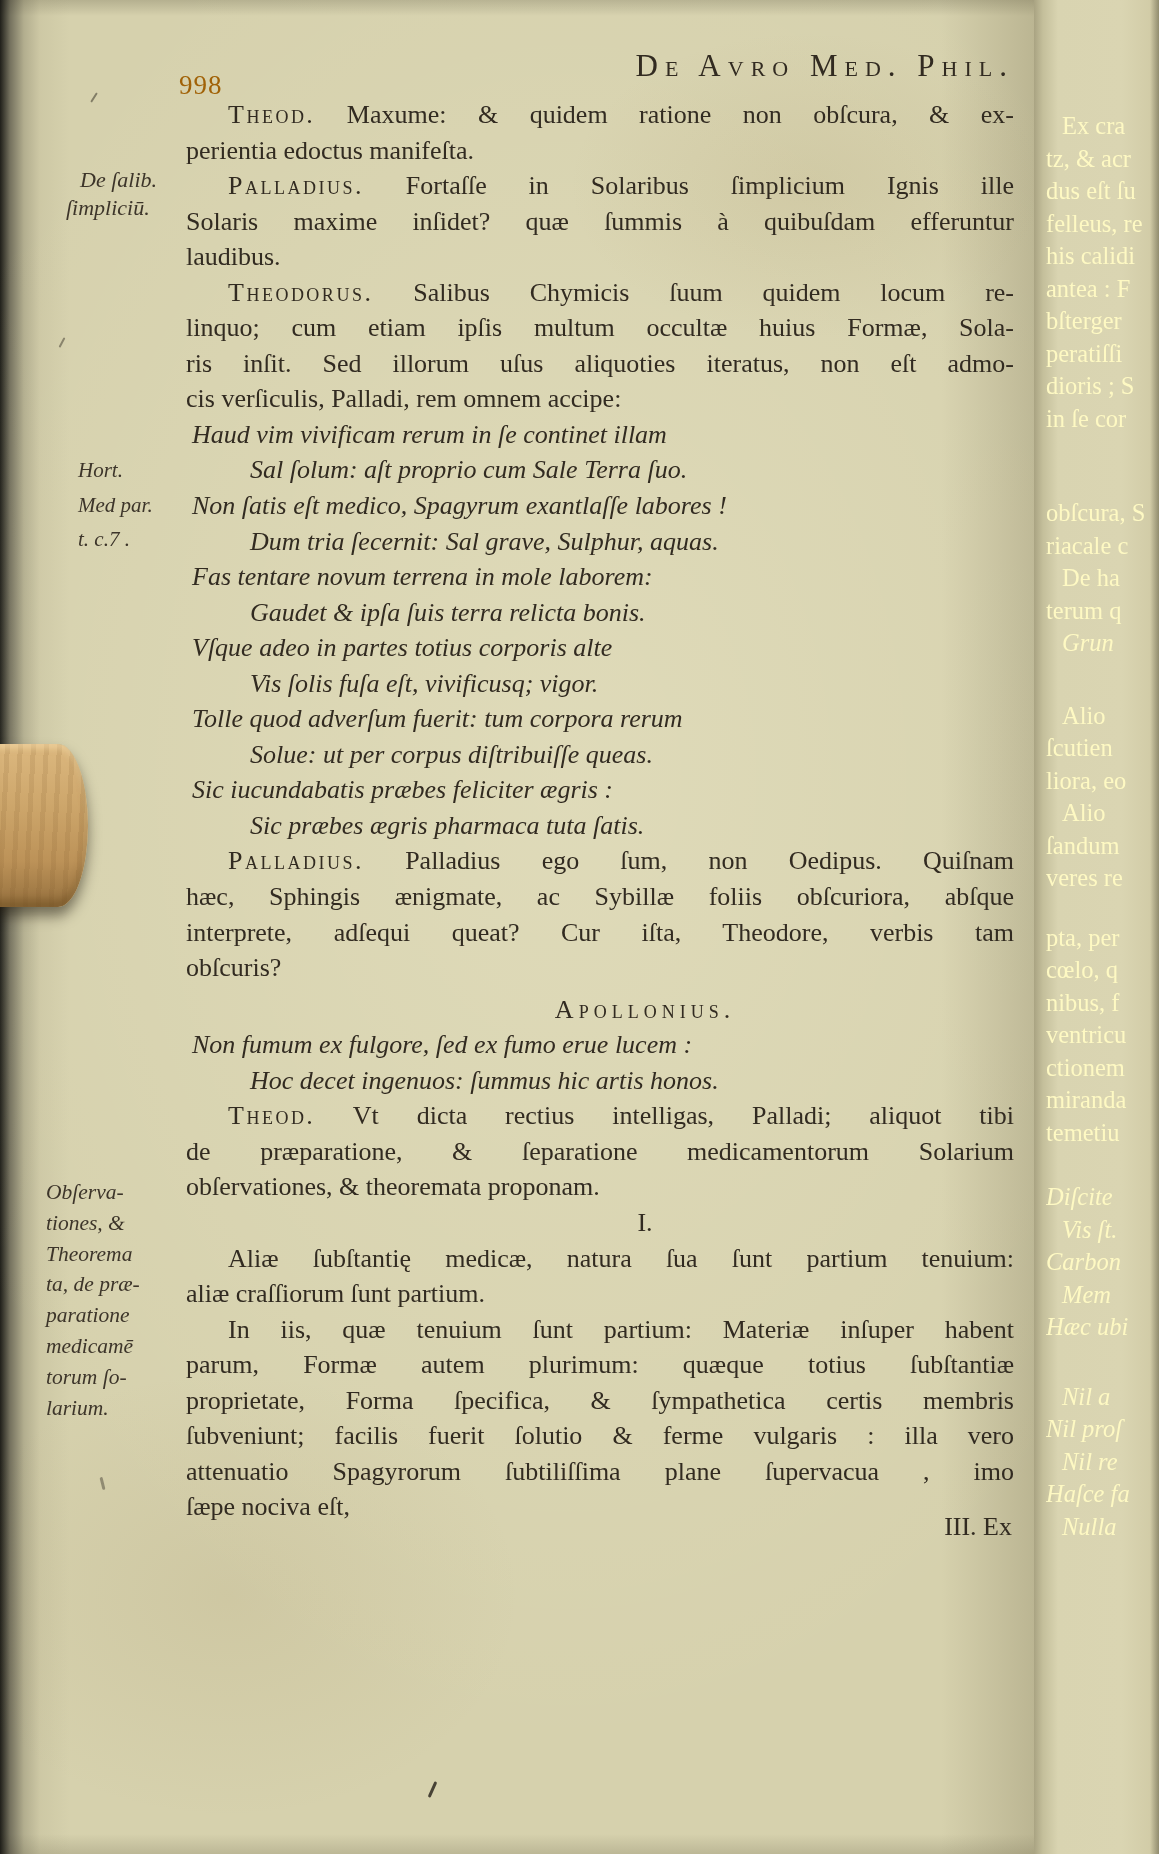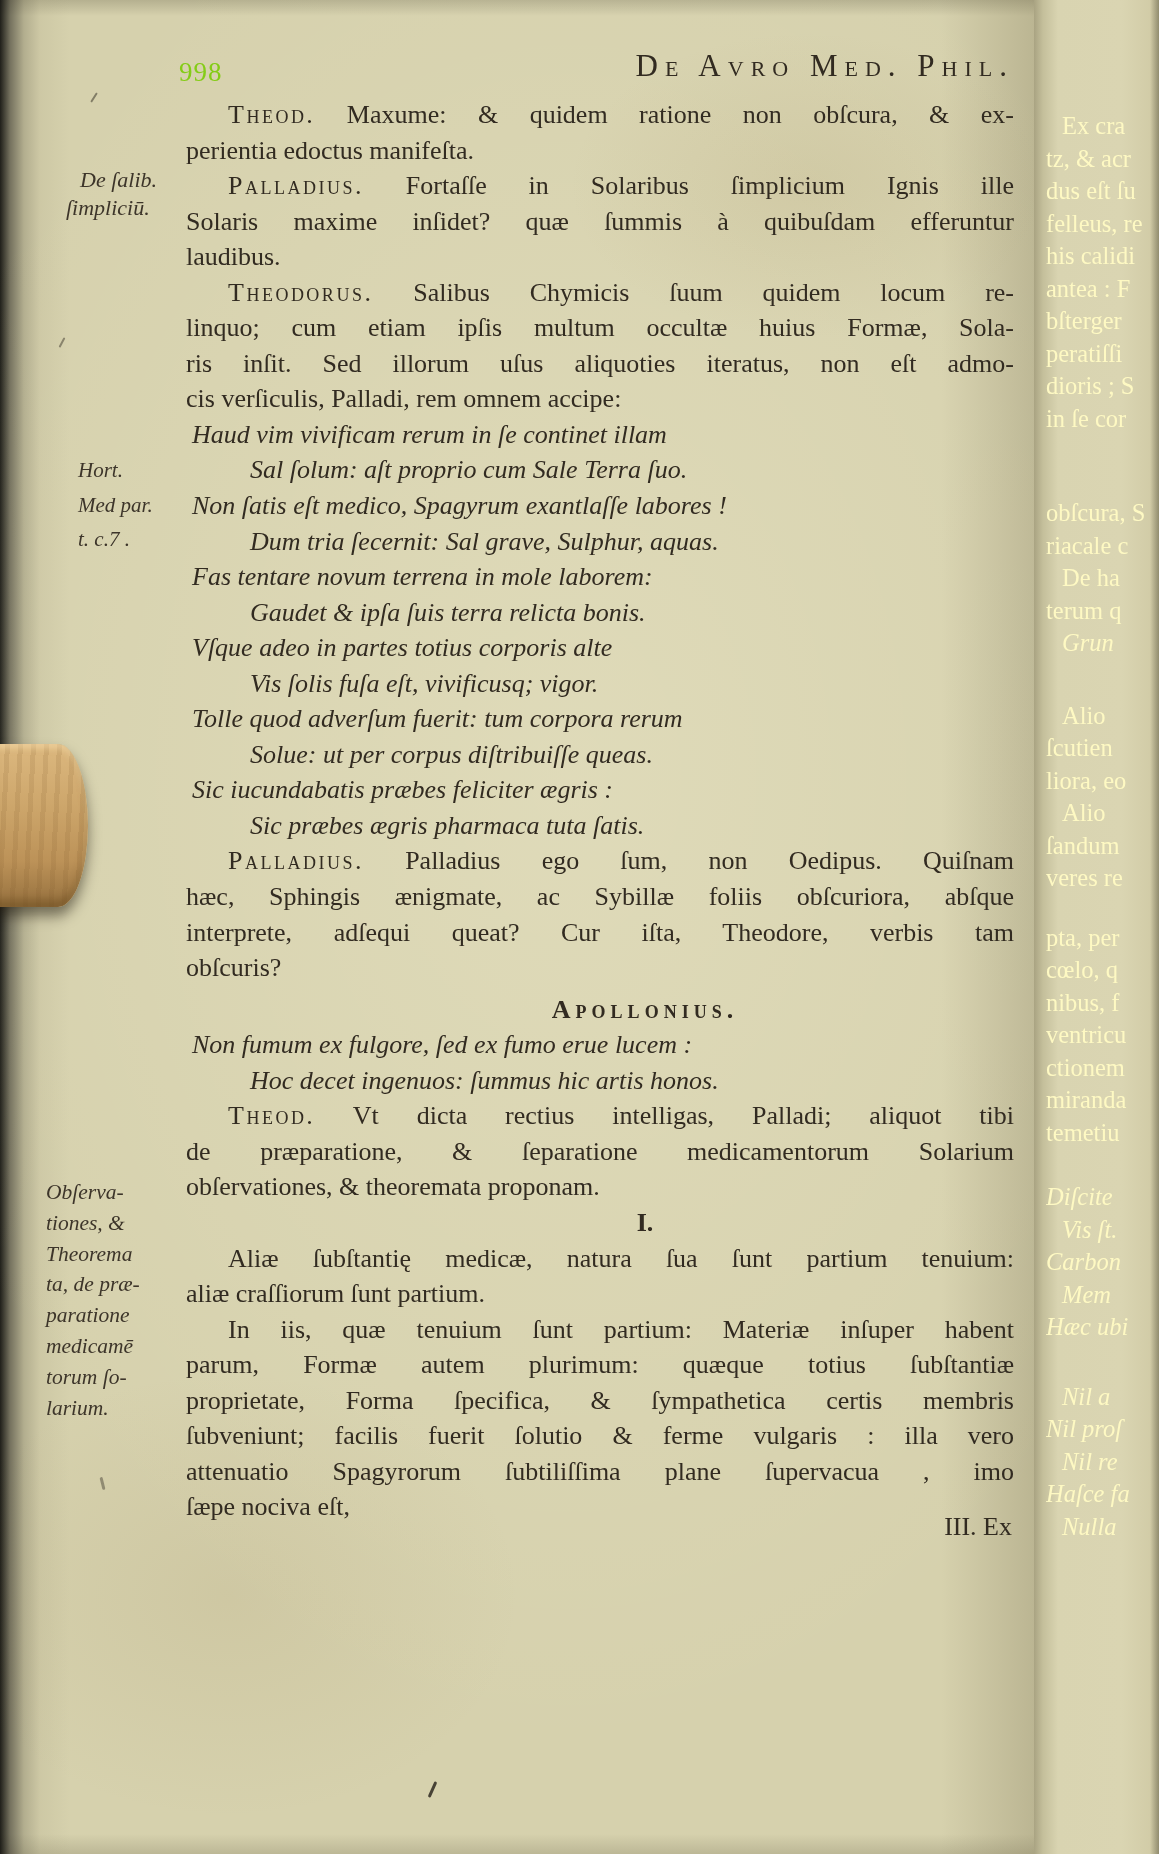--- a/index.html
+++ b/index.html
@@ -46,24 +46,24 @@
     position:absolute; left:186px; top:97px; width:828px;
     color:#322b21; font-size:26px; line-height:35.55px;
   }
   .ln { min-height:35.55px; }
   .j { text-align:justify; text-align-last:justify; }
   .ind { text-indent:42px; }
   .nw { white-space:nowrap; }
   .sc { font-variant:small-caps; letter-spacing:2.5px; }
   .poem { font-style:italic; padding-left:6px; white-space:nowrap; }
   .poem2 { font-style:italic; padding-left:64px; white-space:nowrap; }
-  .cen { text-align:right; text-align-last:center; padding-left:90px;font-weight:bold; }
+  .cen { text-align:right; text-align-last:center; padding-left:90px; }
   .cen .sc { letter-spacing:5px; }
   .cw { text-align:right; text-align-last:right; margin-top:-16px; padding-right:2px; }
-  .pagenum { position:absolute; left:179px; top:57px; font-size:27px; color:#84cc16; letter-spacing:1px; }
+  .pagenum { position:absolute; left:179px; top:70px; font-size:27px; color:#a16207; letter-spacing:1px; }
   .runtitle {
     position:absolute; left:186px; top:48px; width:828px; text-align:right;
     font-variant:small-caps; letter-spacing:7px; font-size:31px; color:#322b21;
   }
   
   .mn { position:absolute; font-style:italic; color:#3d352a; }
   .mn div { white-space:nowrap; }
   #mn1 { left:66px; top:166px; width:155px; font-size:22px; line-height:28px; }
   #mn1 div:first-child { padding-left:14px; }
   #mn2 { left:78px; top:453px; width:140px; font-size:21px; line-height:34.5px; }

